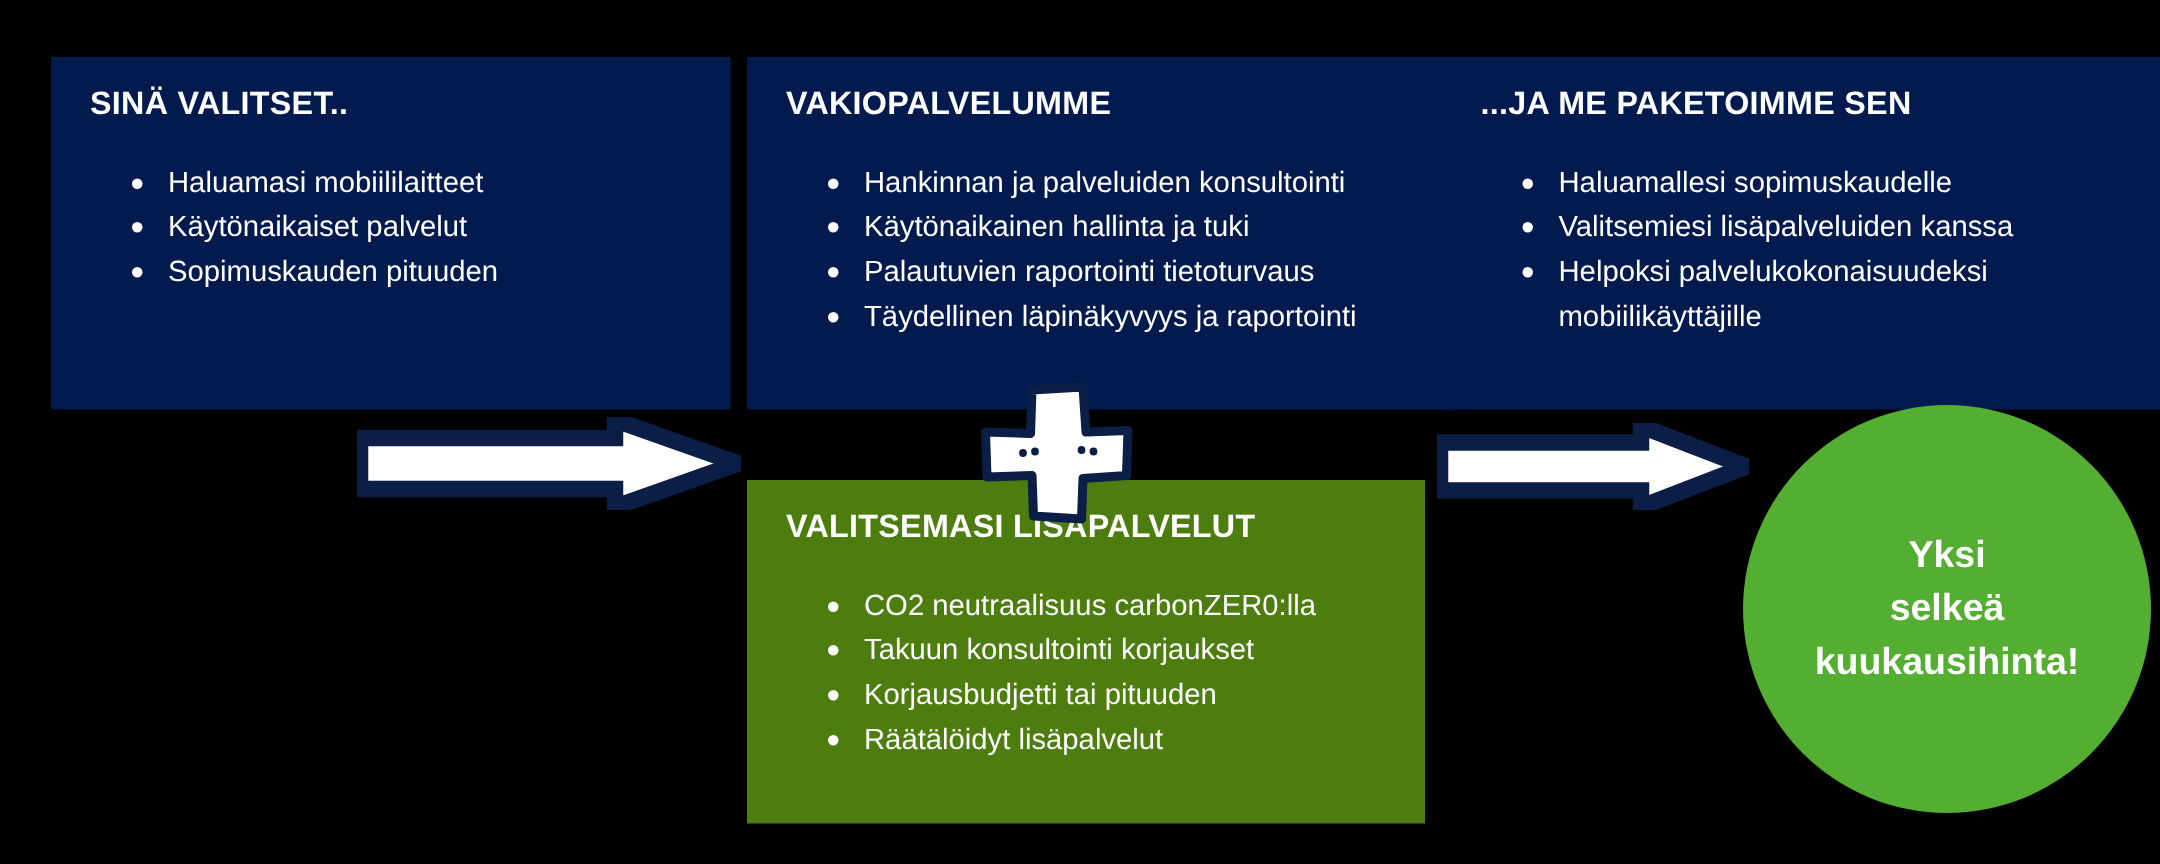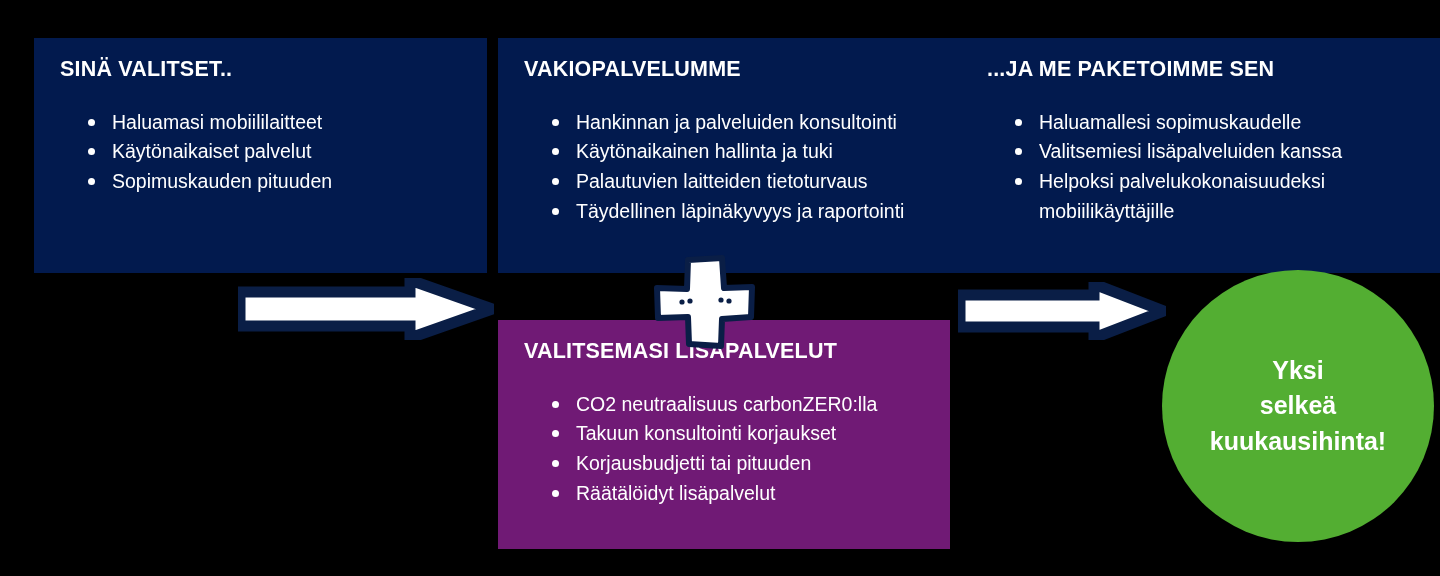--- a/index.html
+++ b/index.html
@@ -18,21 +18,21 @@
     overflow: hidden;
   }
 
   
   .panel {
     position: absolute;
     box-sizing: border-box;
     padding: 20px 20px 16px 26px;
   }
   .panel.navy { background: #021A4E; }
-  .panel.green { background: #701a75; }
+  .panel.green { background: #4d7c0f; }
 
   .panel-title {
     color: #ffffff;
     font-weight: bold;
     font-size: 21.5px;
     letter-spacing: 0.2px;
     line-height: 1.1;
     margin: 0 0 26px 0;
     white-space: nowrap;
   }
@@ -116,21 +116,21 @@
       <li>Käytönaikaiset palvelut</li>
       <li>Sopimuskauden pituuden</li>
     </ul>
   </div>
 
   <div class="panel navy" id="panel-standard">
     <div class="panel-title">VAKIOPALVELUMME</div>
     <ul class="bullets">
       <li>Hankinnan ja palveluiden konsultointi</li>
       <li>Käytönaikainen hallinta ja tuki</li>
-      <li>Palautuvien laitteiden tietoturvaus</li>
+      <li>Palautuvien raportointi tietoturvaus</li>
       <li>Täydellinen läpinäkyvyys ja raportointi</li>
     </ul>
   </div>
 
   <div class="panel navy" id="panel-package">
     <div class="panel-title">...JA ME PAKETOIMME SEN</div>
     <ul class="bullets">
       <li>Haluamallesi sopimuskaudelle</li>
       <li>Valitsemiesi lisäpalveluiden kanssa</li>
       <li>Helpoksi palvelukokonaisuudeksi mobiilikäyttäjille</li>

